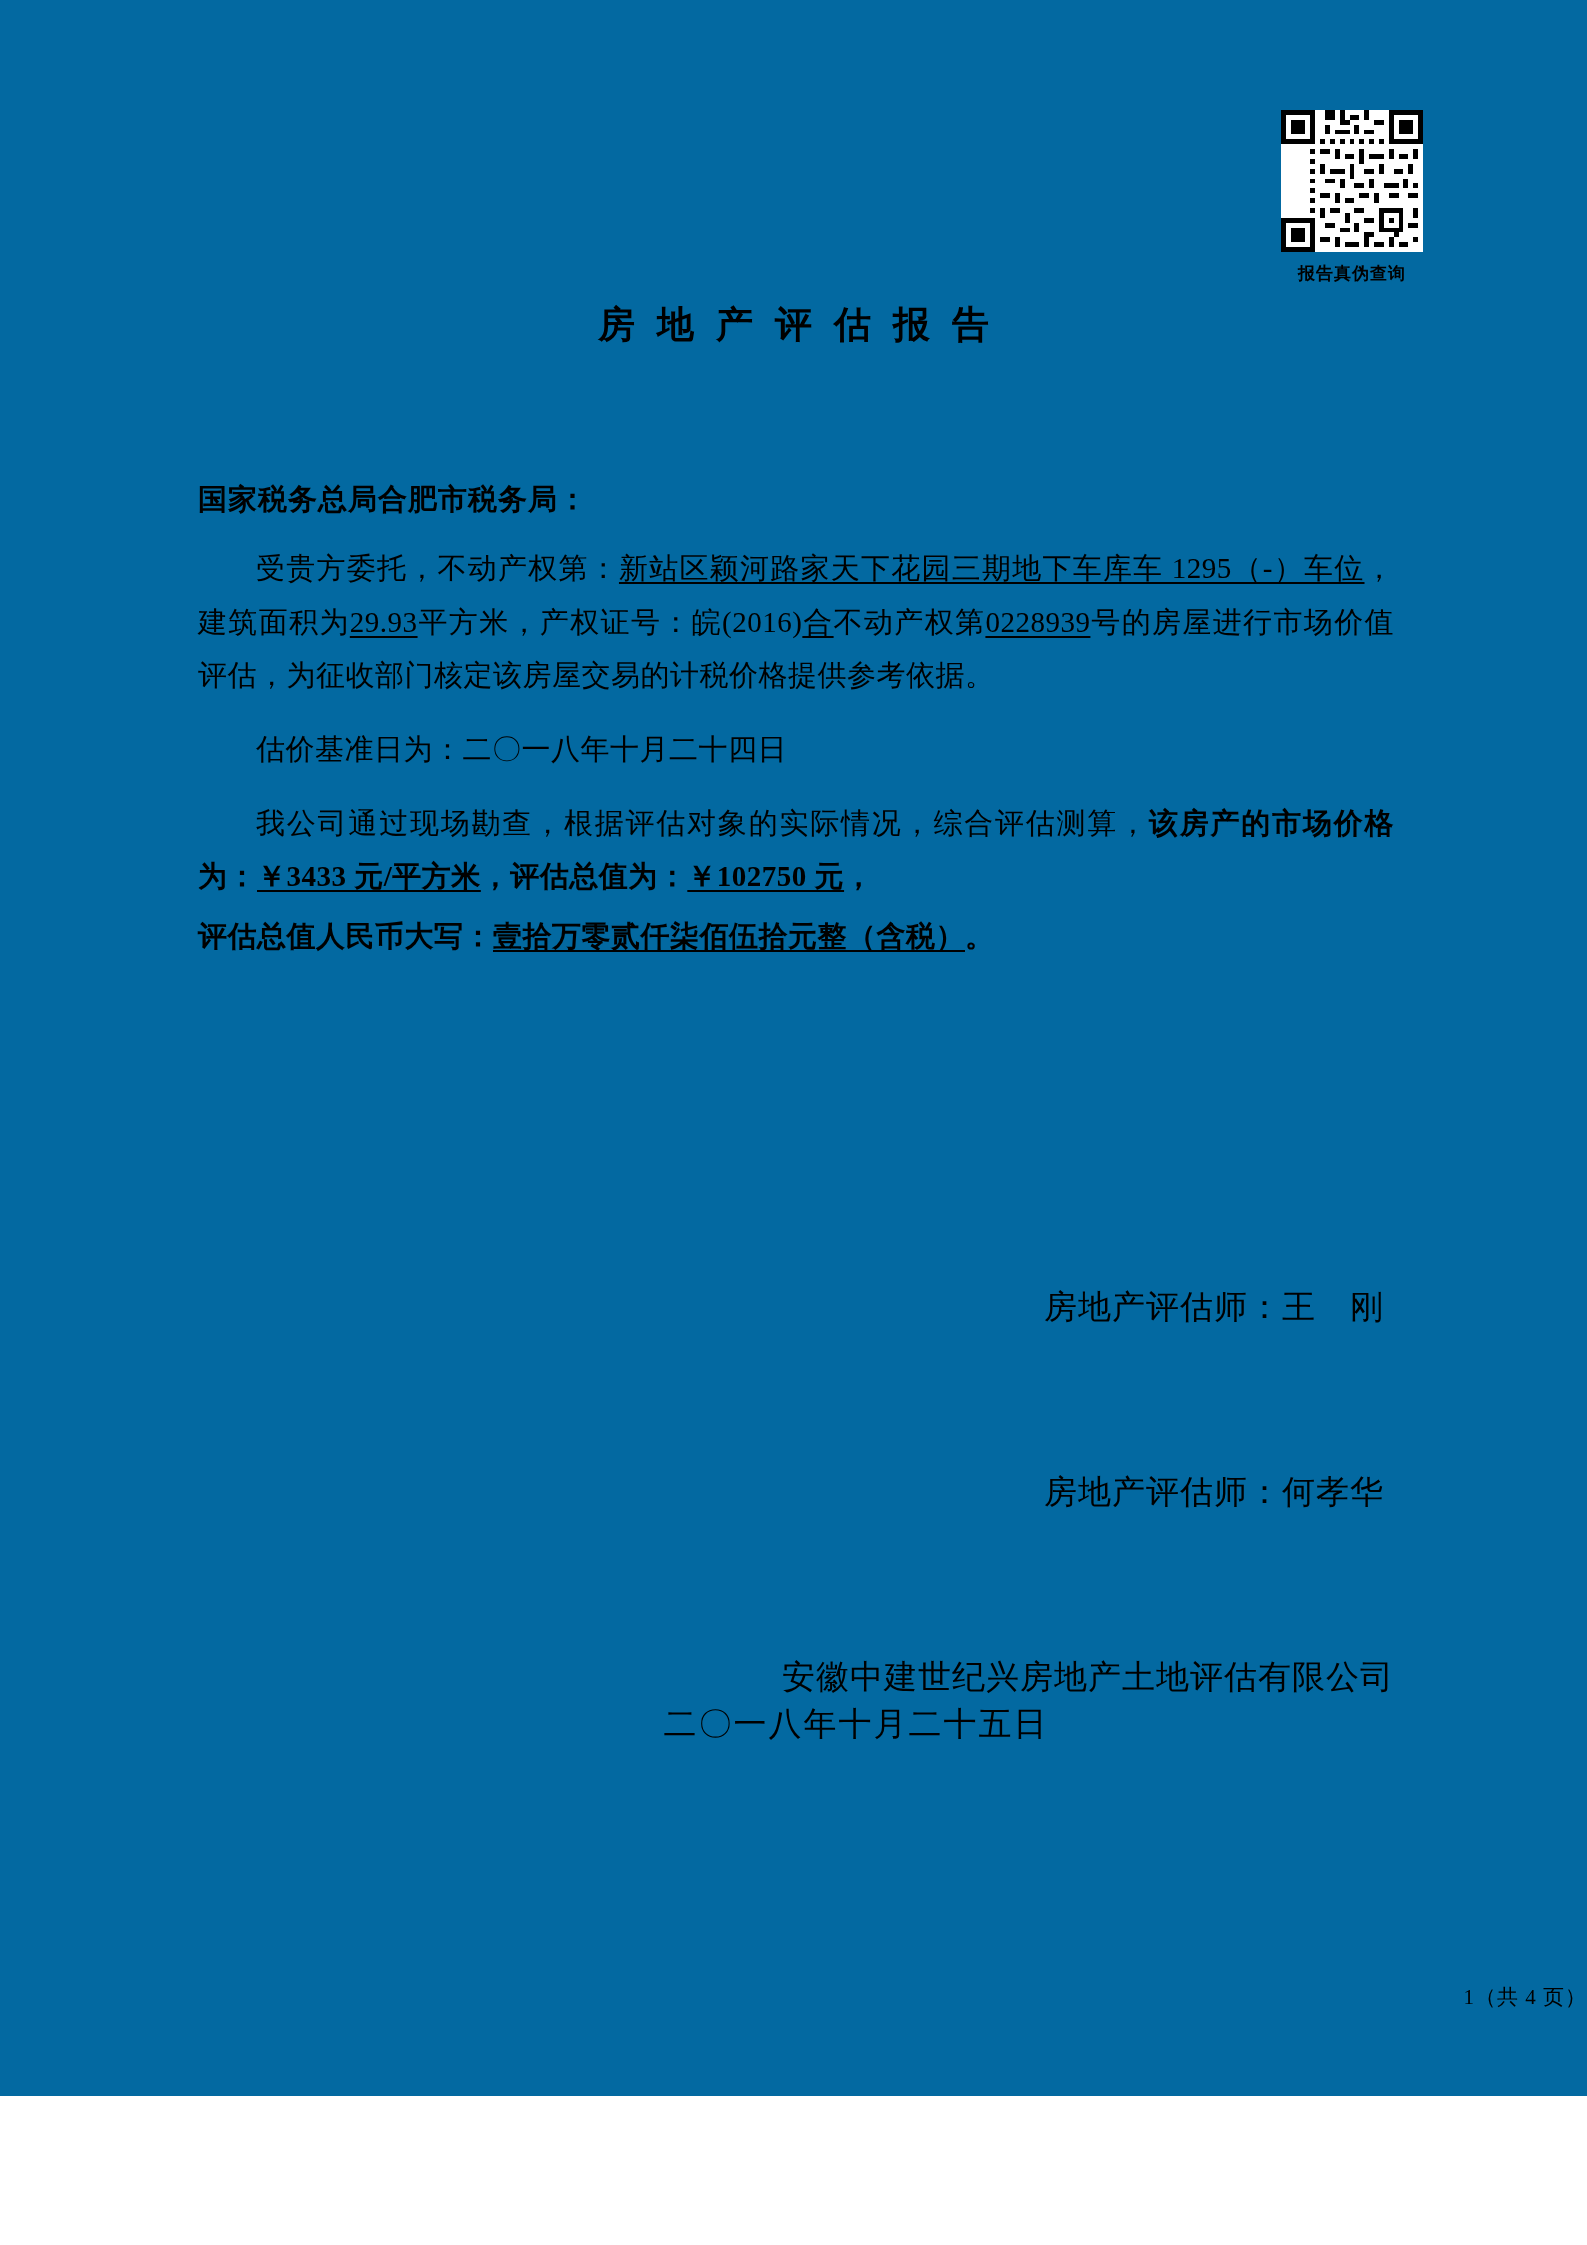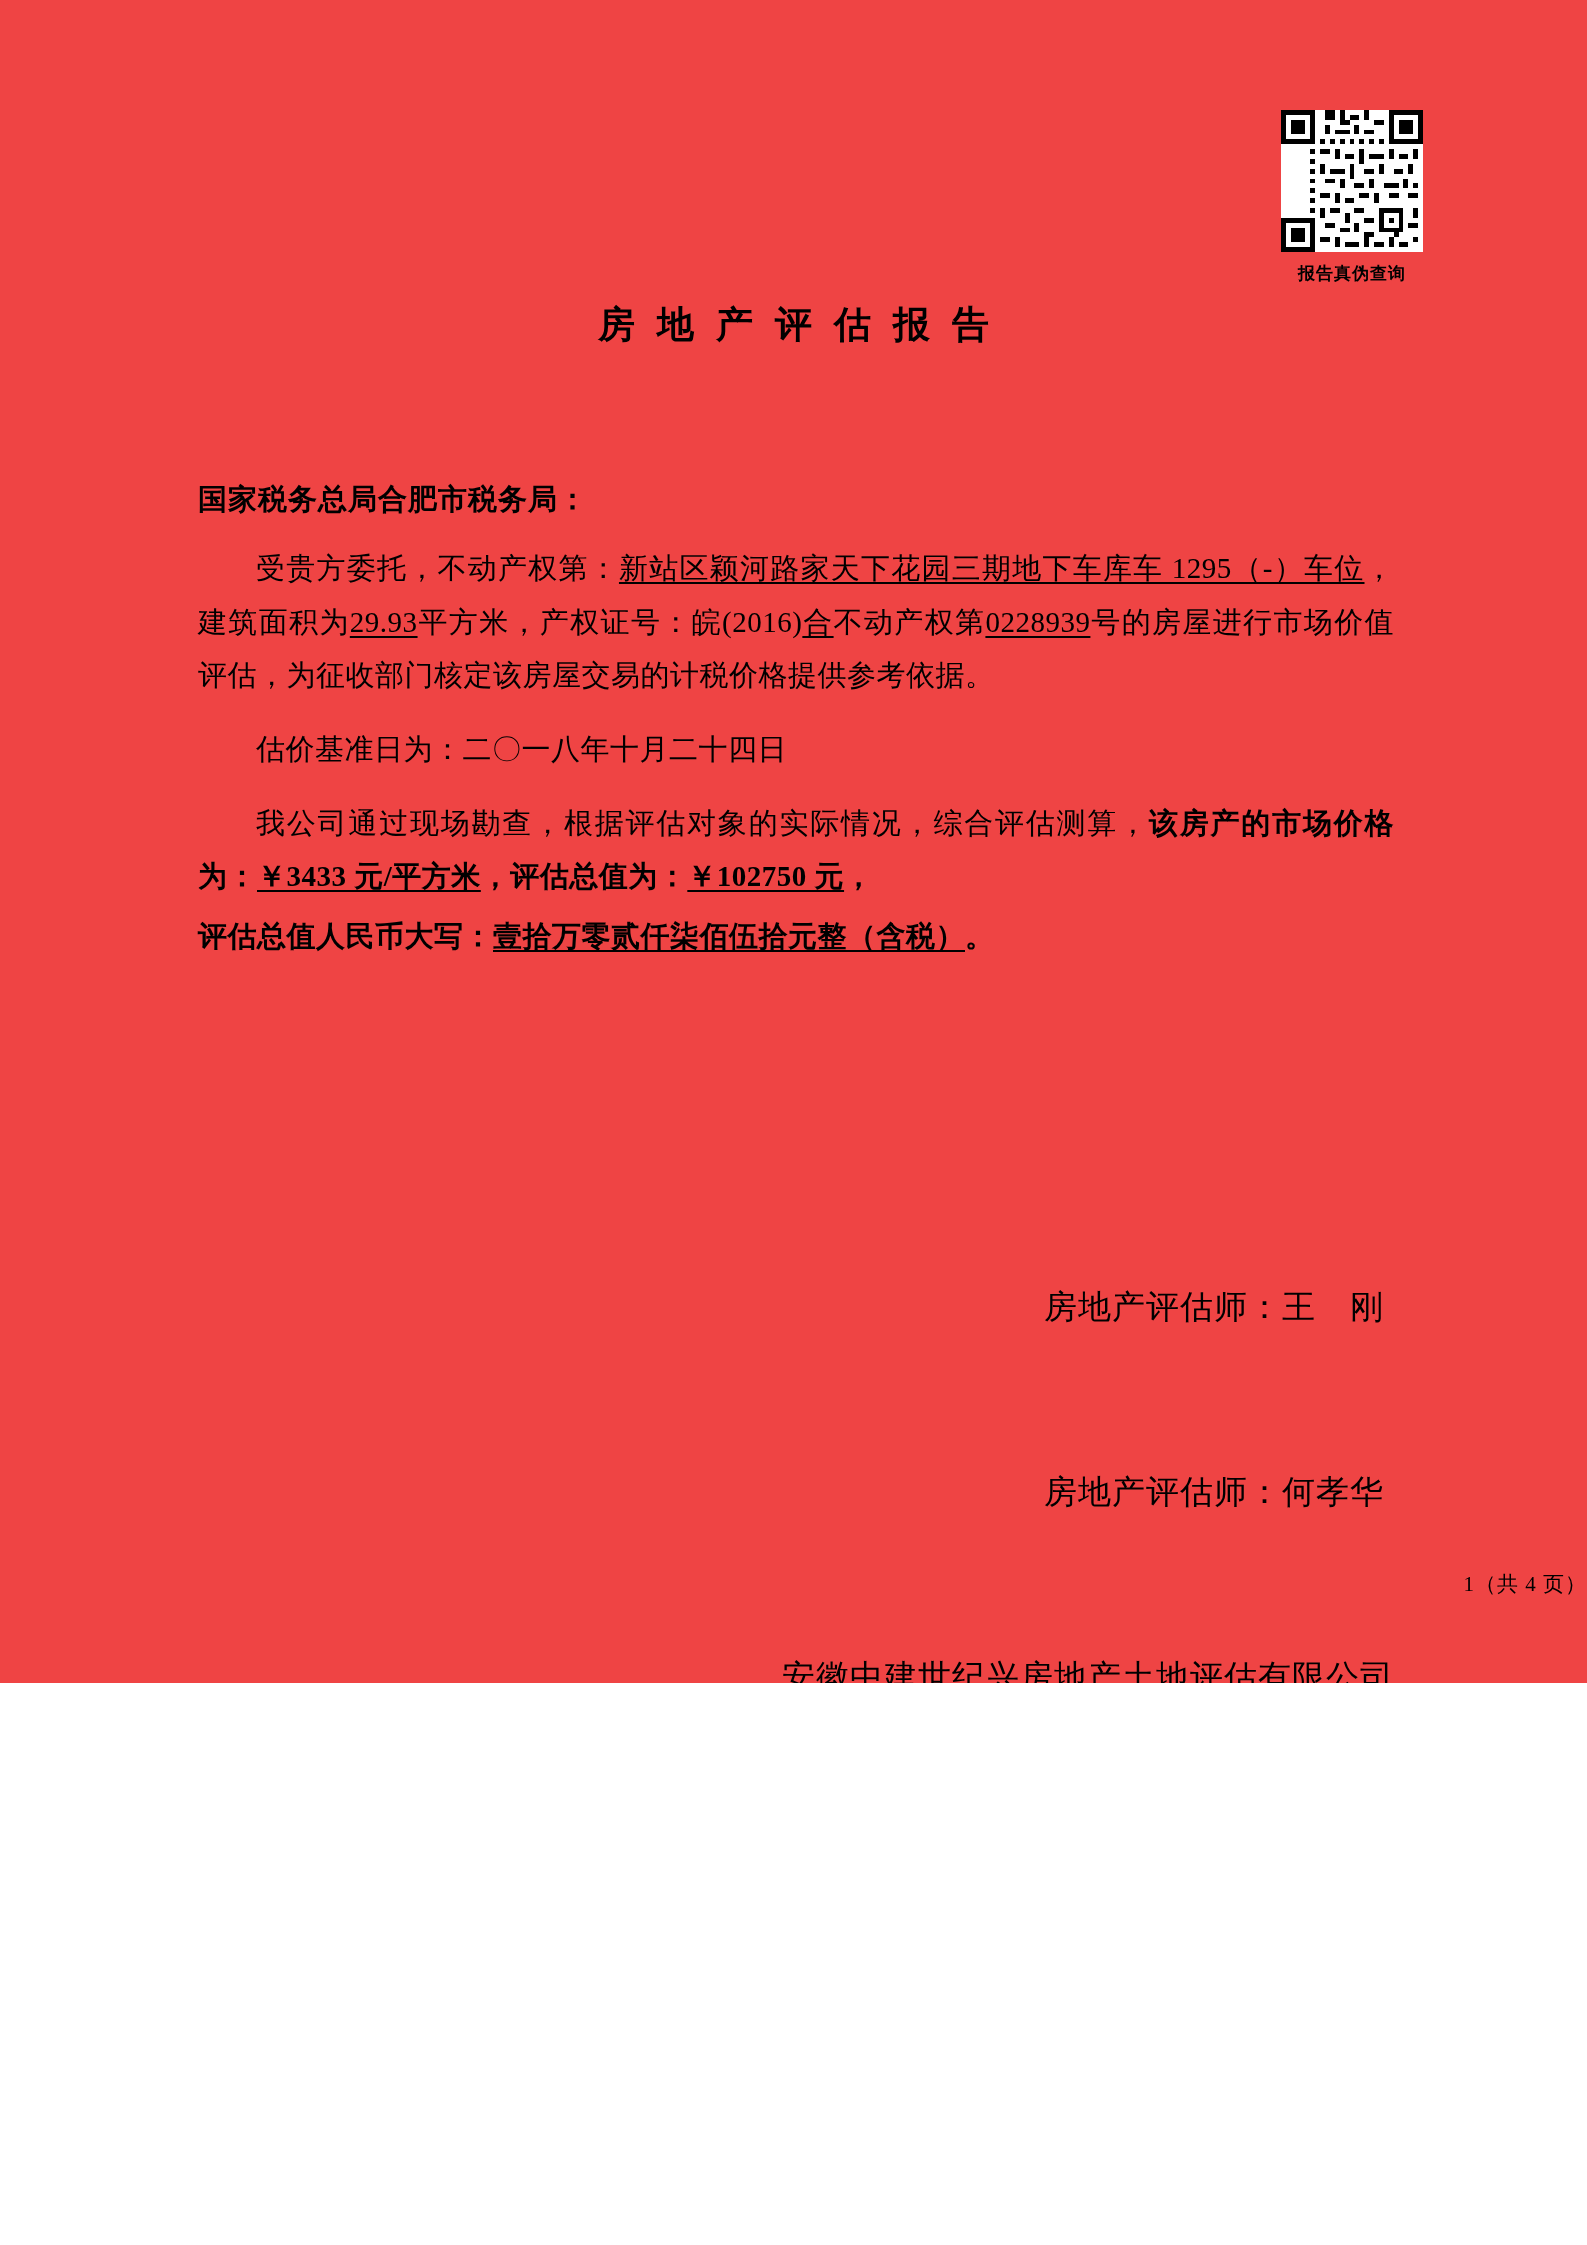--- a/index.html
+++ b/index.html
@@ -7,23 +7,23 @@
     padding: 0;
     background: #ffffff;
   }
   body {
     font-family: "Liberation Serif", "DejaVu Serif", serif;
     color: #000000;
   }
   .page {
     position: relative;
     width: 1587px;
-    height: 1683px;
+    height: 2096px;
     margin: 0 auto;
-    background: #ef4444;
+    background: #0369a1;
     overflow: hidden;
   }
   
   .qr-block {
     position: absolute;
     top: 110px;
     right: 150px;
     width: 170px;
     text-align: center;
   }
@@ -271,17 +271,18 @@
   </div>
 
   <div class="sig-wrap">
     <div class="sig-line">
       <span>房地产评估师：</span><span>王　刚</span>
     </div>
     <div class="sig-line">
       <span>房地产评估师：</span><span>何孝华</span>
     </div>
     <div class="company-line">安徽中建世纪兴房地产土地评估有限公司</div>
+    <div class="date-line">二〇一八年十月二十五日</div>
   </div>
 
   <div class="footer">1（共 4 页）</div>
 
 </div>
 
 </body></html>

